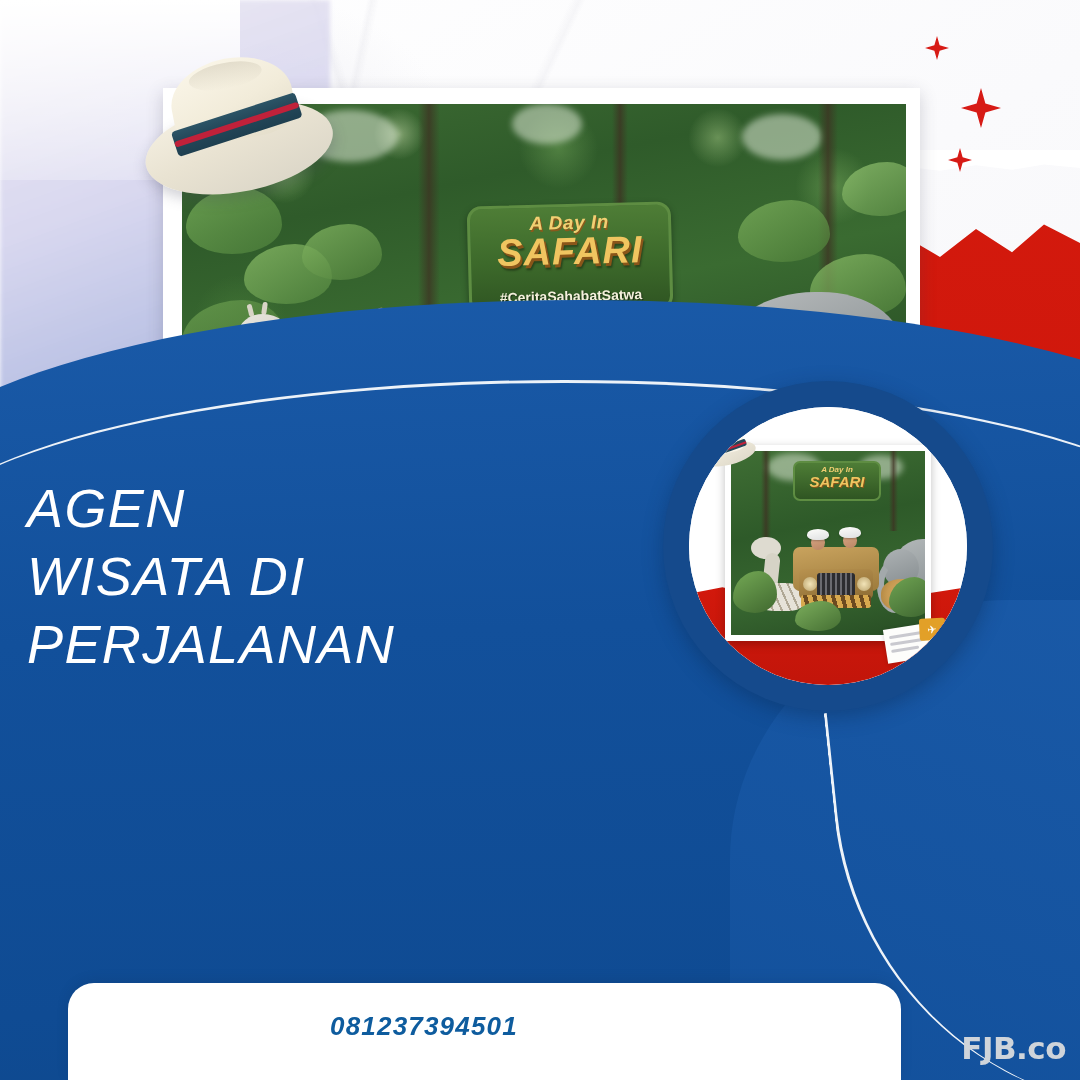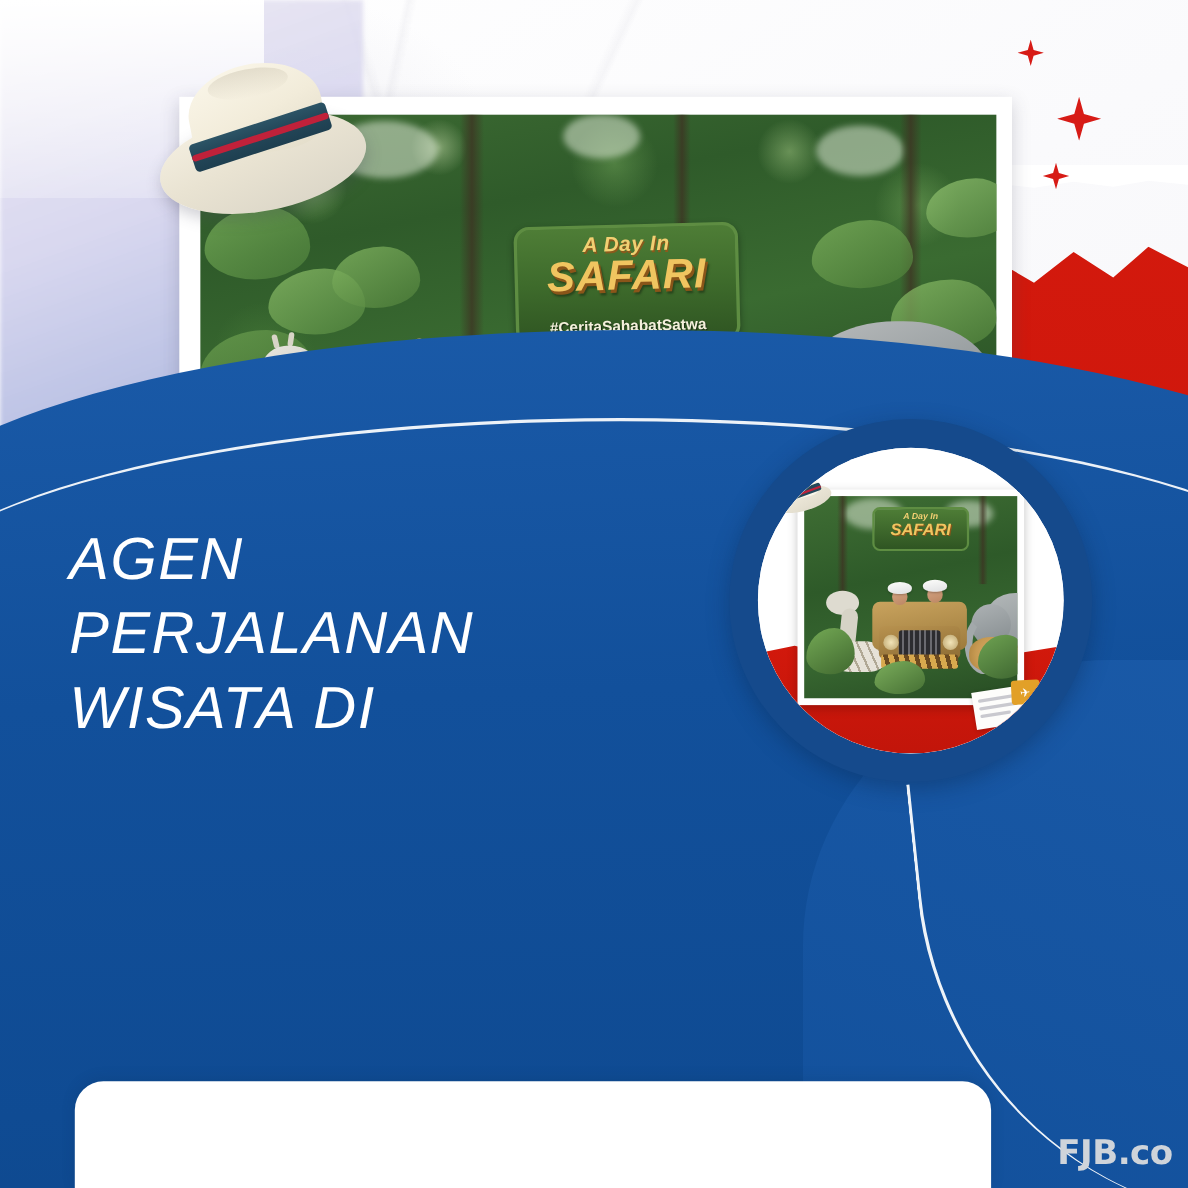--- a/index.html
+++ b/index.html
@@ -198,21 +198,21 @@
     position:absolute;right:-188px;top:690px;width:420px;height:430px;
     border-left:3px solid rgba(255,255,255,.93);
     border-radius:0 0 0 76%;
     transform:rotate(-6deg);
   }
 
   
   .headline{
     position:absolute;left:27px;top:474px;width:620px;
     color:#ffffff;font-size:54px;line-height:1.26;
-    font-style:italic;font-weight:normal;letter-spacing:1.4px;margin-left:36px;
+    font-style:italic;font-weight:normal;letter-spacing:1.4px;
   }
   .headline div{white-space:nowrap;}
 
   
   .circle-wrap{position:absolute;left:663px;top:381px;width:330px;height:330px;}
   .circle-ring{
     position:absolute;inset:0;border-radius:50%;
     background:#154a8c;box-shadow:0 6px 20px rgba(10,35,70,.35);
   }
   .circle-inner{
@@ -380,22 +380,22 @@
     <div class="hat-band"></div>
     <div class="hat-band-stripe"></div>
   </div>
 
   <div class="swoosh"></div>
   <div class="swoosh-line"></div>
   <div class="swoosh-r"></div>
 
   <div class="headline">
     <div>AGEN</div>
+    <div>WISATA DI</div>
     <div>PERJALANAN</div>
-    <div>WISATA DI</div>
   </div>
 
   <div class="circle-wrap">
     <div class="circle-ring"></div>
     <div class="circle-inner">
       <div class="ci-white"></div>
       <div class="ci-red"></div>
 
       <div class="ci-photo">
         <div class="ci-in">
@@ -461,17 +461,18 @@
         <div class="tkt-line" style="top:25px;width:28px;"></div>
         <div class="tkt-o"></div>
         <div class="tkt-plane">✈</div>
       </div>
     </div>
   </div>
 
   <div class="thin-curve"></div>
 
   <div class="info-bar">
+    <div class="info-phone">081237394501</div>
   </div>
 
   <div class="brand">FJB.co</div>
 
 </div>
 
 </body></html>

